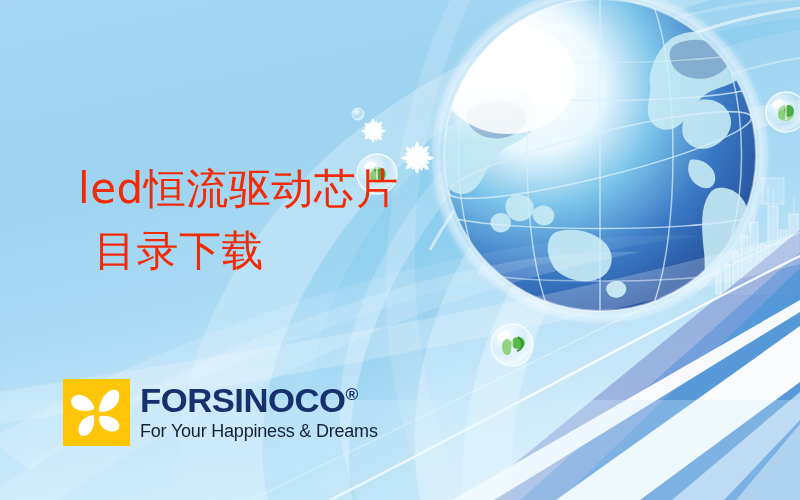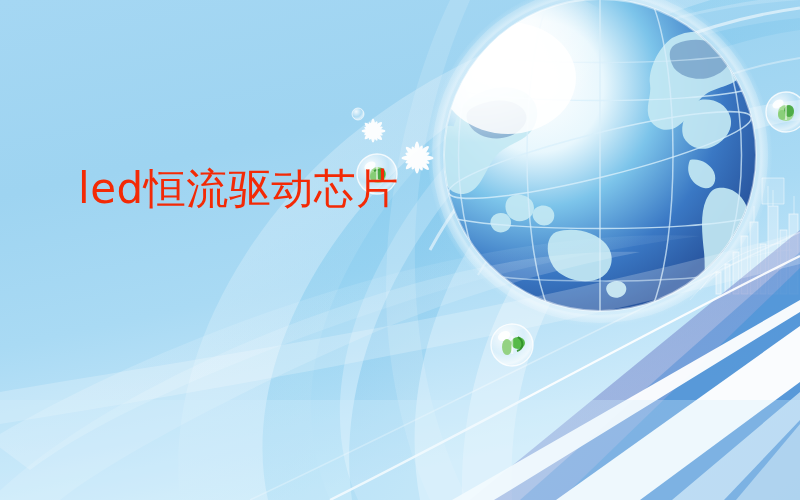--- a/index.html
+++ b/index.html
@@ -366,16 +366,40 @@
           </g>
         </g>
 
         <rect x="0" y="400" width="800" height="100" fill="#d5eefb" opacity="0.30"></rect>
       </g>
     </svg>
   </div>
 
   <div id="title-block">
     <div class="title-line l1">led恒流驱动芯片</div>
+    <div class="title-line l2">目录下载</div>
   </div>
 
+  <div id="logo-block">
+    <div id="logo-mark">
+      <svg viewBox="0 0 67 67" width="67" height="67" xmlns="http://www.w3.org/2000/svg">
+        <rect x="0" y="0" width="67" height="67" fill="#ffc508"></rect>
+        <g fill="#ffffff">
+
+          <path d="M36,30 C37,22 42,13 49,11 C56,9 58,16 55,23 C52,30 44,33 38,33 C36,33 35.6,32 36,30 Z"></path>
+
+          <path d="M38,37 C45,36 54,39 56,45 C58,51 52,54 45,52 C39,50 36,44 36,40 C36,38 36.5,37.1 38,37 Z"></path>
+
+          <path d="M31,38 C32,44 30,53 24,56 C18,59 14,54 16,47 C18,40 26,36 30,36 C31.4,36 31,37 31,38 Z"></path>
+
+          <path d="M29,31 C22,33 12,32 9,26 C6,20 11,15 18,16 C25,17 30,24 31,28 C31.4,30 30.5,30.7 29,31 Z"></path>
+        </g>
+      </svg>
+    </div>
+    <div id="logo-text">
+      <div id="brand-name">
+        <span>FORSINOCO</span><span class="reg">®</span>
+      </div>
+      <div id="brand-tagline">For Your Happiness &amp; Dreams</div>
+    </div>
+  </div>
 
 </div>
 
 </body></html>

